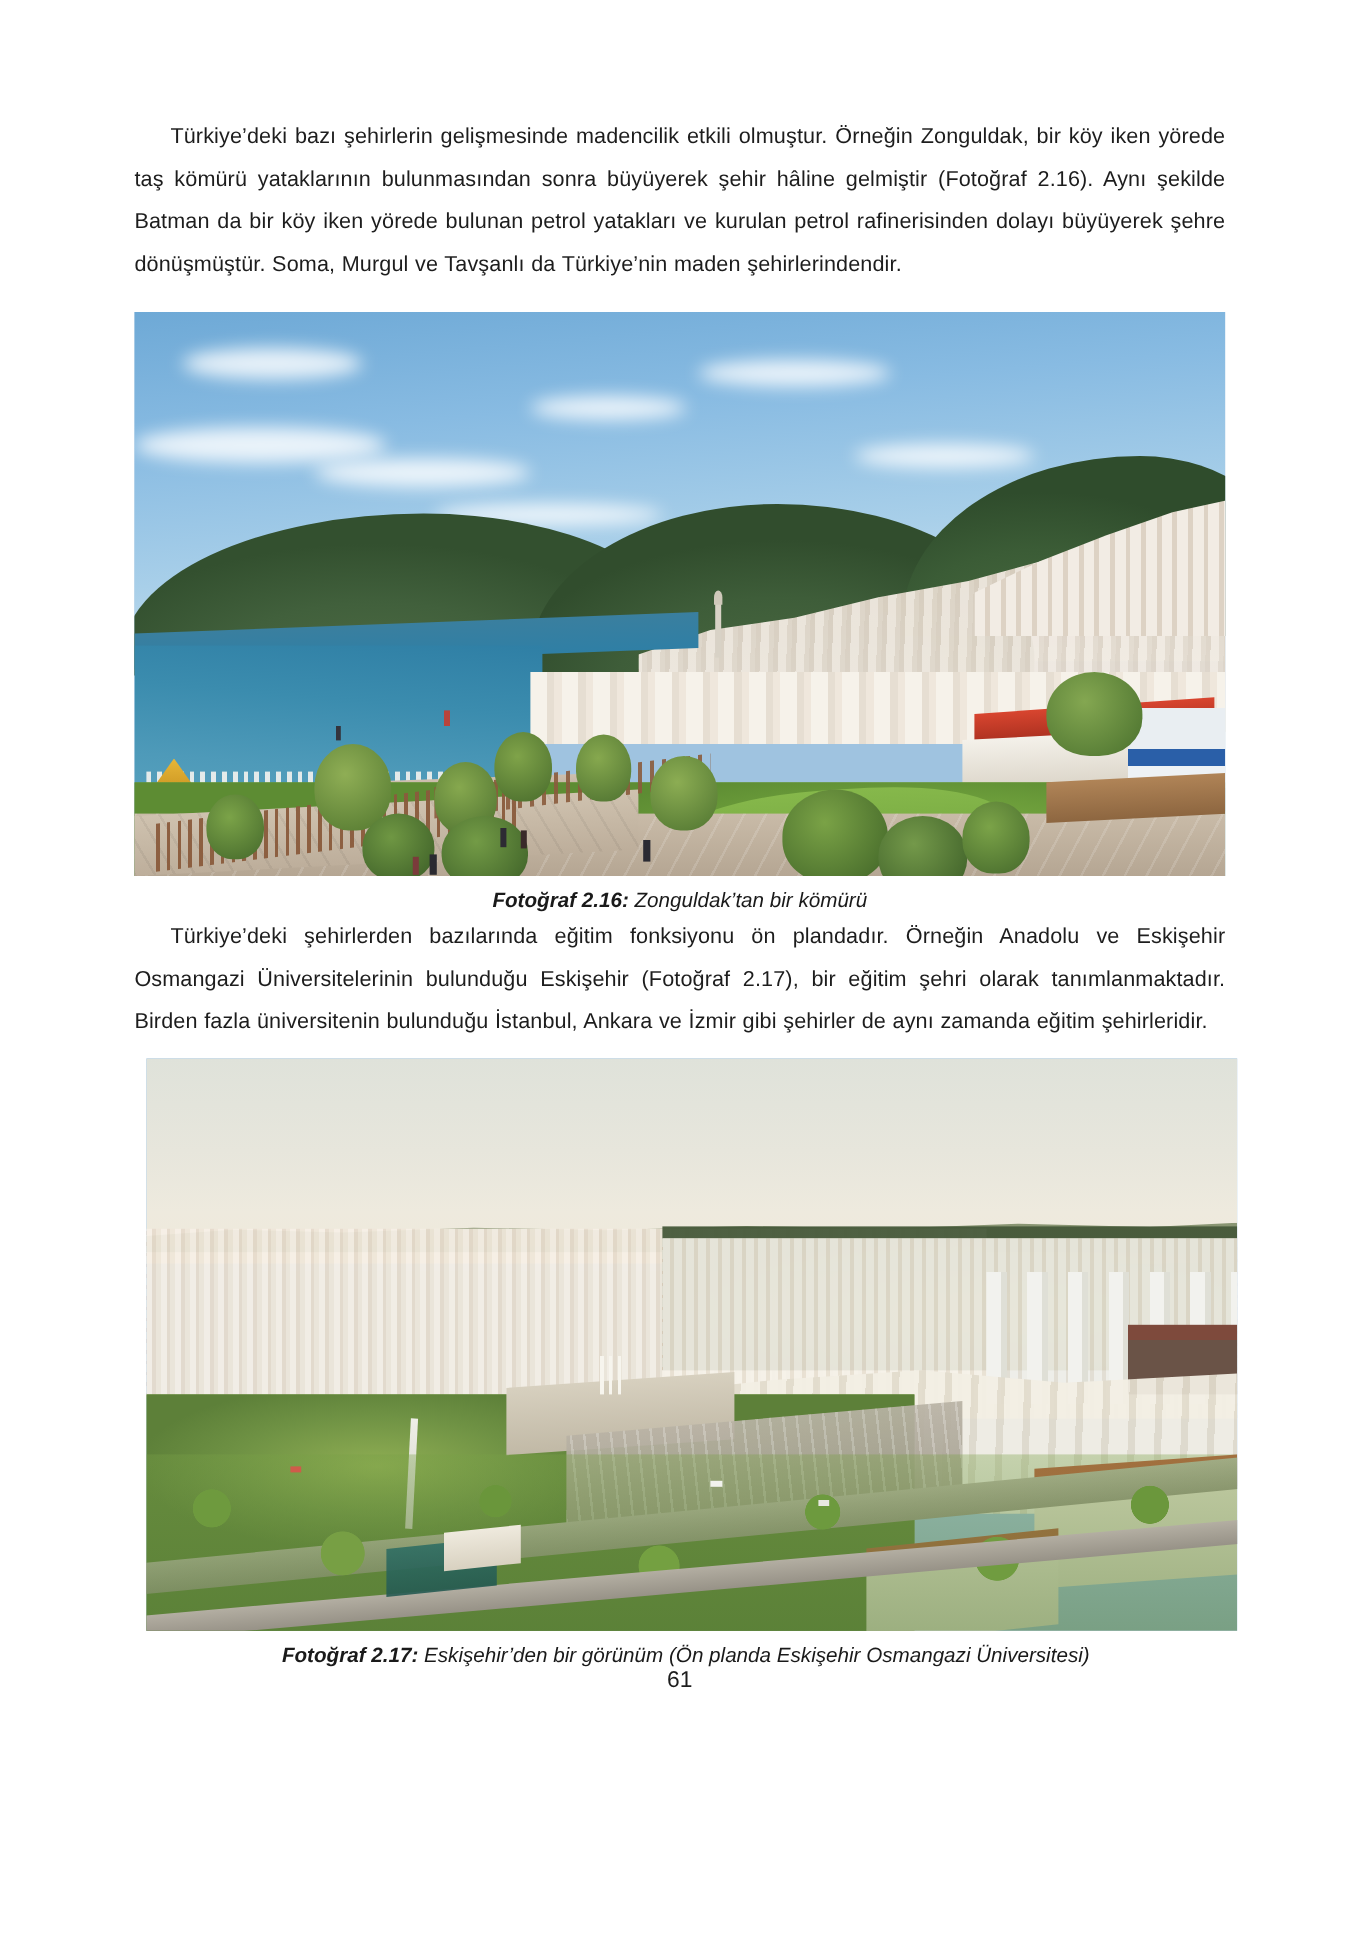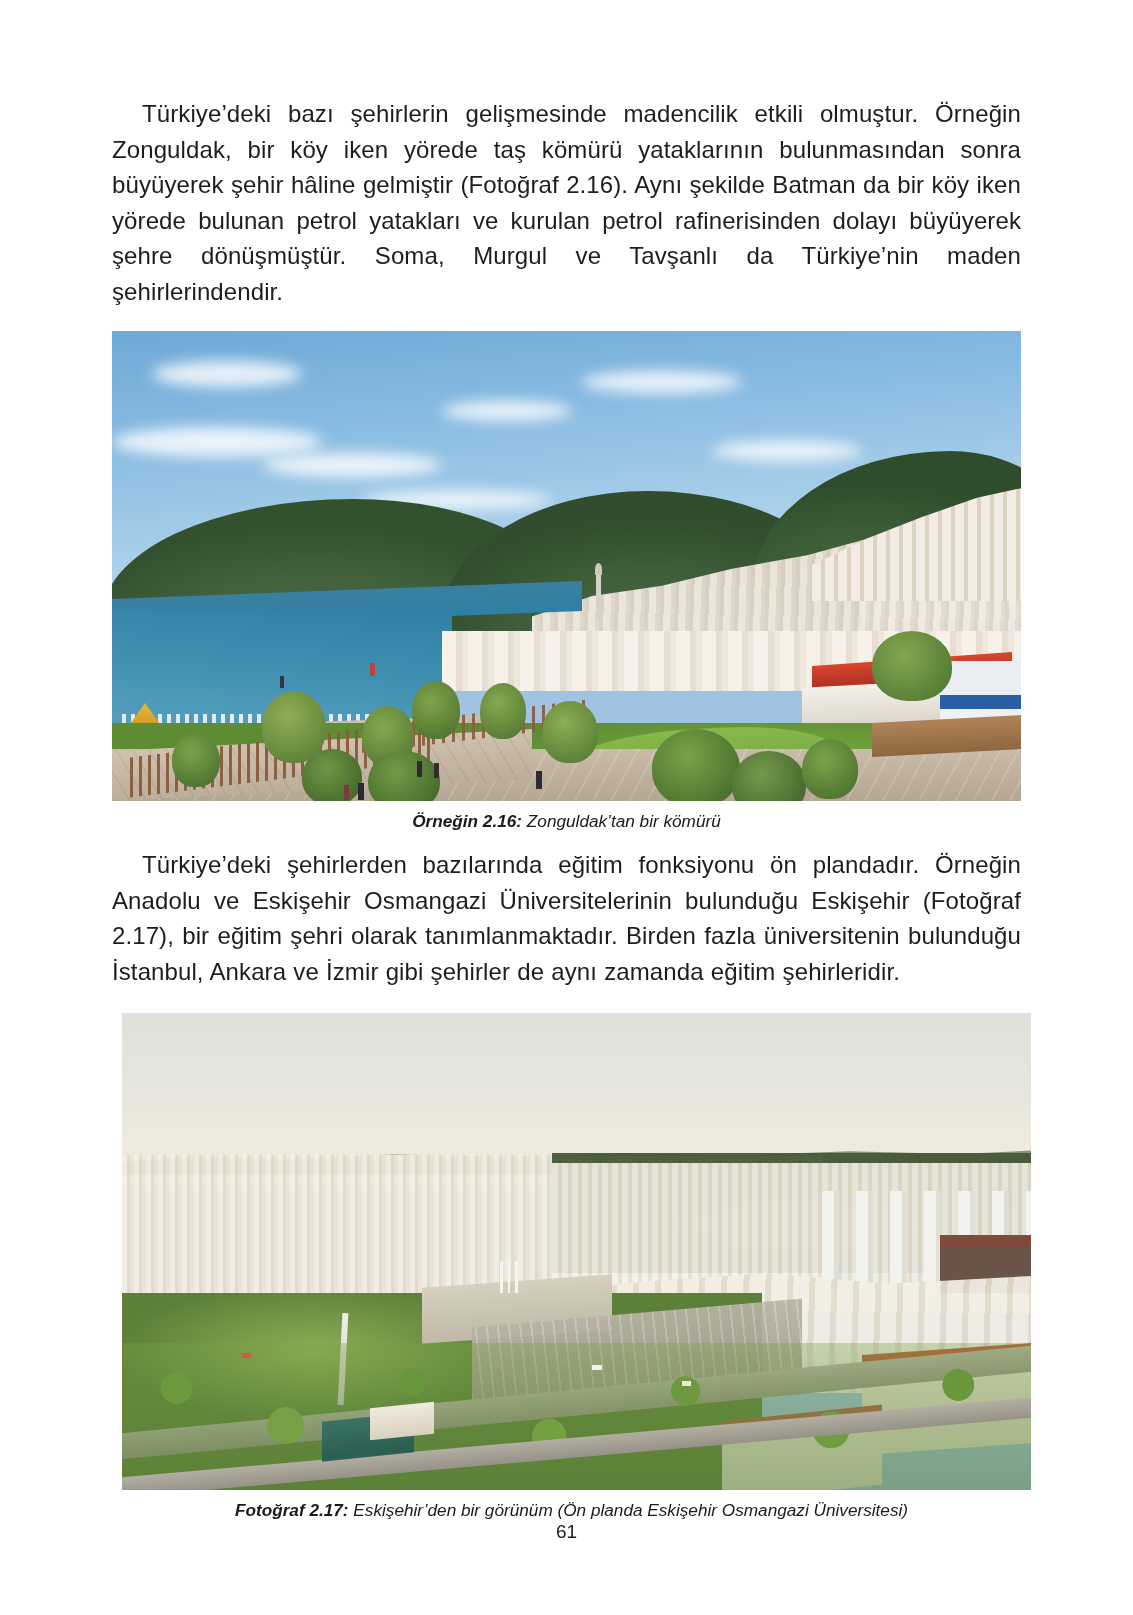--- a/index.html
+++ b/index.html
@@ -17,21 +17,21 @@
   }
   .content{
     position:absolute;
     left:112px;
     top:0;
     width:909px;
   }
 
   
   .para{
-    font-size:24px;
+    font-size:18px;
     line-height:35.5px;
     text-align:justify;
     color:#1d1d1d;
     letter-spacing:0.1px;
     word-spacing:0.4px;
   }
   .para .ind{display:inline-block;width:30px;}
 
   .caption{
     text-align:center;
@@ -386,30 +386,30 @@
 
         <div style="left:305px;top:430px;width:5px;height:16px;background:#2d2a33;"></div>
         <div style="left:322px;top:432px;width:5px;height:15px;background:#3a2a2a;"></div>
         <div style="left:424px;top:440px;width:6px;height:18px;background:#2b2b33;"></div>
         <div style="left:246px;top:452px;width:6px;height:17px;background:#2a2a30;"></div>
         <div style="left:232px;top:454px;width:5px;height:15px;background:#7b3b3b;"></div>
         <div style="left:258px;top:332px;width:5px;height:13px;background:#b8443c;"></div>
         <div style="left:168px;top:345px;width:4px;height:12px;background:#34343c;"></div>
       </div>
       <p class="caption" style="margin:9px 0 0 0;">
-        <b>Örneğin 2.16:</b>
+        <b>Fotoğraf 2.16:</b>
         <span>Zonguldak’tan bir kömürü</span>
       </p>
     </div>
 
-    <p class="para" style="margin:15px 0 0 0;">
+    <p class="para" style="margin:2px 0 0 0;">
       <span class="ind"></span><span>Türkiye’deki şehirlerden bazılarında eğitim fonksiyonu ön plandadır. Örneğin Anadolu ve Eskişehir Osmangazi Üniversitelerinin bulunduğu Eskişehir (Fotoğraf 2.17), bir eğitim şehri olarak tanımlanmaktadır. Birden fazla üniversitenin bulunduğu İstanbul, Ankara ve İzmir gibi şehirler de aynı zamanda eğitim şehirleridir.</span>
     </p>
 
-    <div class="figure" style="margin-top:24px;padding-left:10px;">
+    <div class="figure" style="margin-top:12px;padding-left:10px;">
       <div class="photo" id="photo2">
         <div id="p2-sky"></div>
         <div id="p2-ridge"></div>
         <div id="p2-city"></div>
         <div id="p2-forest"></div>
         <div id="p2-city2"></div>
         <div id="p2-towers"></div>
         <div id="p2-brownbldg"></div>
         <div id="p2-campus"></div>
         <div id="p2-park"></div>

